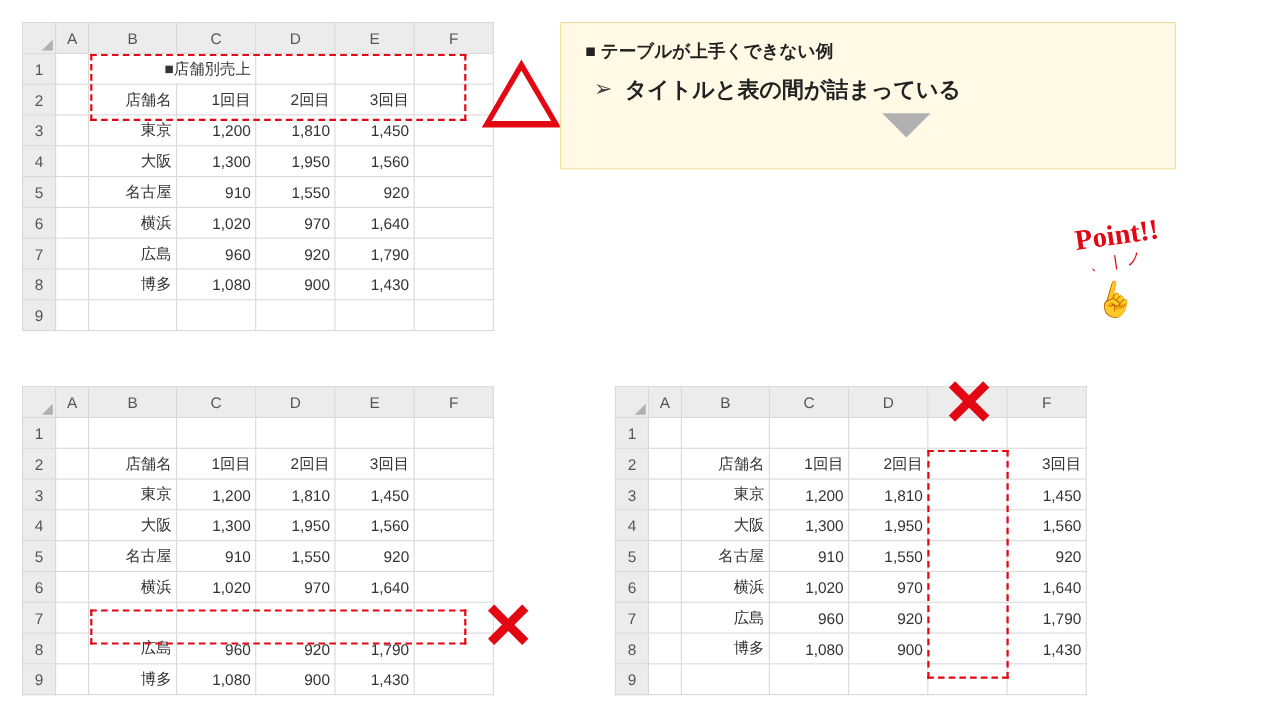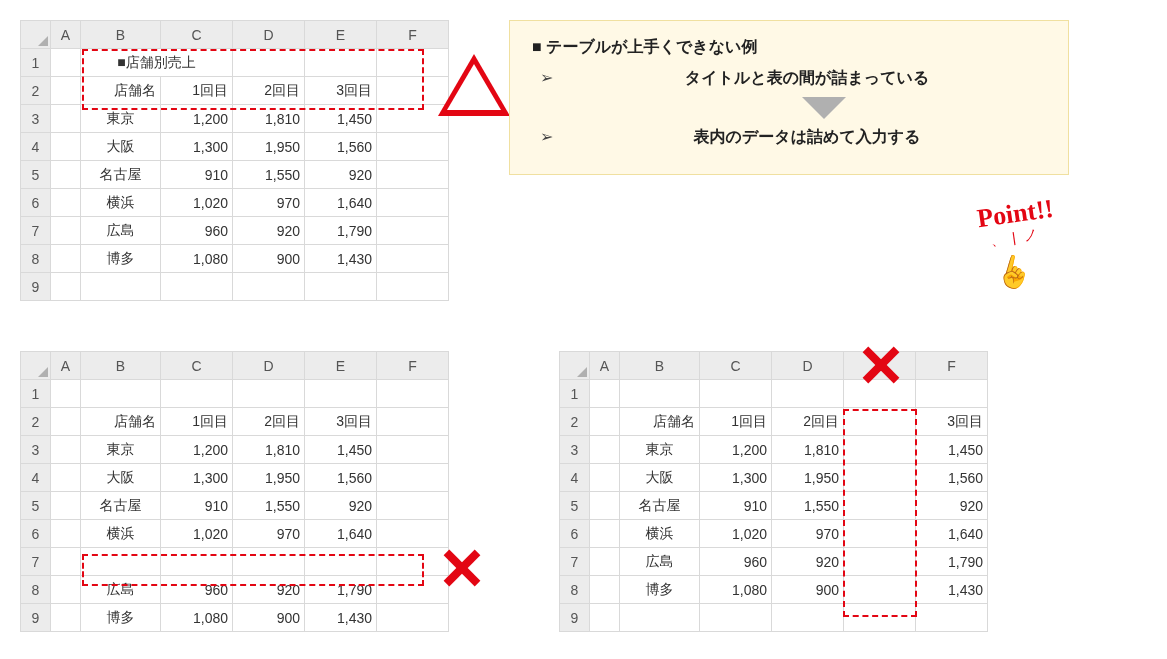--- a/index.html
+++ b/index.html
@@ -32,21 +32,21 @@
     text-align: center;
   }
   .row-hdr { width: 30px; text-align: center; background:#ececec; color:#555;}
   .corner { background:#ececec; width:30px; position:relative;}
   .corner::after{
     content:""; position:absolute; right:2px; bottom:2px;
     border-left:10px solid transparent;
     border-bottom:10px solid #b0b0b0;
   }
   .colA { width:30px; }
-  .colB { width:80px; text-align:center; padding-left:6px;}
+  .colB { width:80px; text-align:right; padding-left:6px;}
   .colC, .colD, .colE, .colF { width:72px; text-align:right; padding-right:6px;}
   .hdr-center { text-align:right; }
   .ss-wrap { position: relative; display:inline-block;}
   .dashbox {
     position:absolute;
     border: 2px dashed #e30613;
     pointer-events:none;
   }
   .triangle {
     position:absolute;
@@ -83,24 +83,23 @@
     width: 560px;
     box-sizing:border-box;
     position:relative;
   }
   .note-title {
     font-size: 16px; font-weight: bold; color:#222;
     margin: 0 0 10px 0;
   }
   .note-list { margin:0 0 0 36px; padding:0; list-style:none;}
   .note-list li{
-    font-size: 16px; font-weight:bold; color:#222;
+    font-size: 20px; font-weight:bold; color:#222;
     margin: 6px 0;
     position:relative;
-    text-align:center;
   }
   .note-list li::before{
     content:"➢"; position:absolute; left:-28px; color:#444;
     font-weight:normal;
   }
   .down-arrow {
     width:0;height:0; margin: 8px 0 8px 270px;
     border-left:22px solid transparent;
     border-right:22px solid transparent;
     border-top:22px solid #b0b0b0;
@@ -137,21 +136,21 @@
         <th class="colA hdr-center">A</th>
         <th class="colB hdr-center">B</th>
         <th class="colC hdr-center">C</th>
         <th class="colD hdr-center">D</th>
         <th class="colE hdr-center">E</th>
         <th class="colF hdr-center">F</th>
       </tr>
       <tr>
         <th class="row-hdr">1</th>
         <td class="colA"></td>
-        <td class="colB" colspan="2" style="text-align:center;">■店舗別売上</td>
+        <td class="colB" colspan="2" style="text-align:right;">■店舗別売上</td>
         <td class="colD"></td>
         <td class="colE"></td>
         <td class="colF"></td>
       </tr>
       <tr>
         <th class="row-hdr">2</th>
         <td class="colA"></td>
         <td class="colB hdr-center">店舗名</td>
         <td class="colC hdr-center">1回目</td>
         <td class="colD hdr-center">2回目</td>
@@ -229,21 +228,20 @@
     </div>
   </div>
 
   <div class="note-box">
     <p class="note-title">■ テーブルが上手くできない例</p>
     <ul class="note-list">
       <li>タイトルと表の間が詰まっている</li>
     </ul>
     <div class="down-arrow"></div>
     <ul class="note-list">
-      <li>表内のデータは詰めて入力する</li>
     </ul>
     <div class="point-wrap">
       <span class="point-text">Point!!</span>
       <span class="point-dashes">、 | ノ</span>
       <span class="point-hand">☝</span>
     </div>
   </div>
 </div>
 
 <div class="row2">

